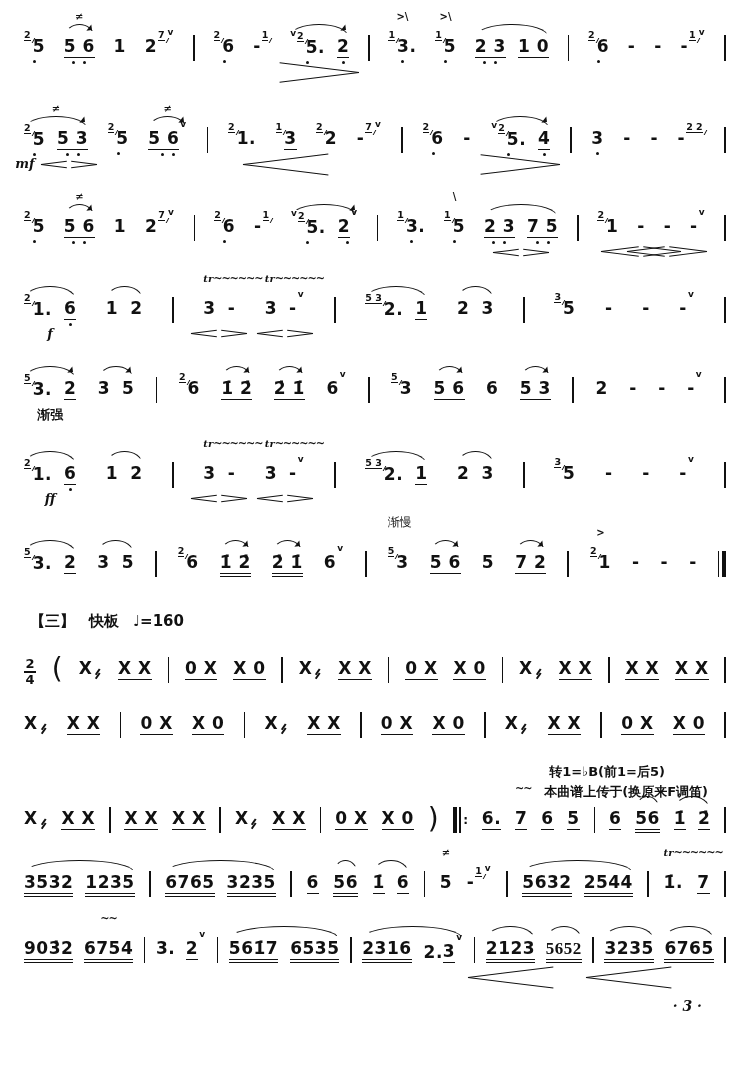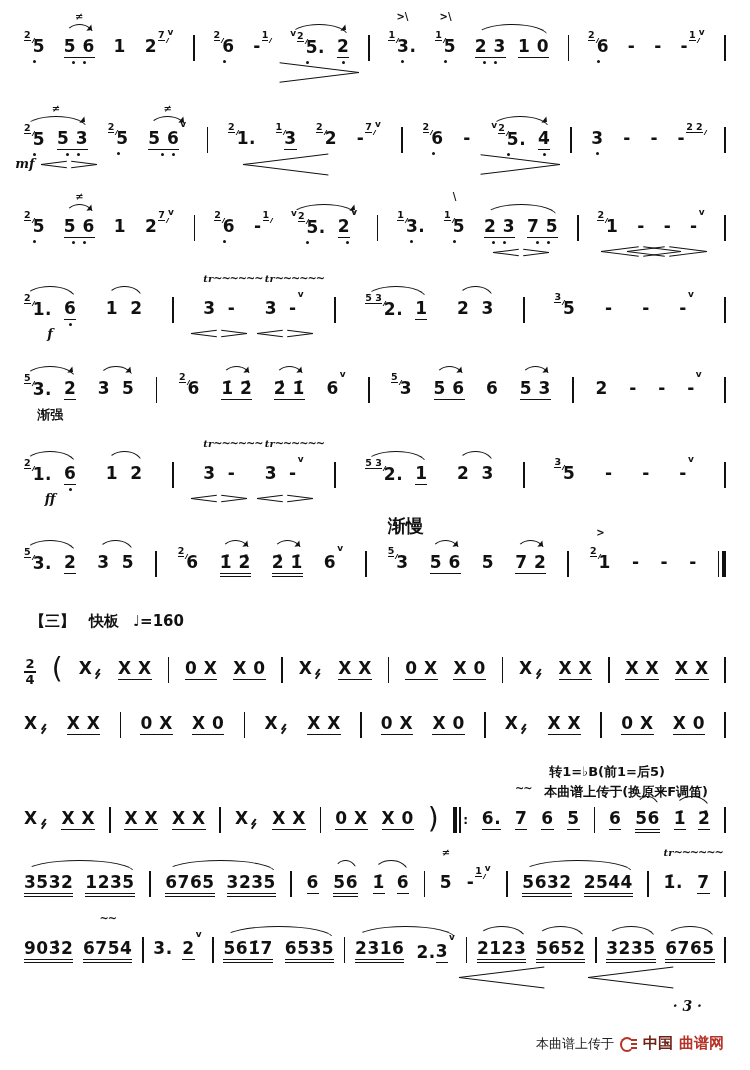--- a/index.html
+++ b/index.html
@@ -25,21 +25,21 @@
   .spc{width:12px;}
   .arc{position:absolute;left:1px;right:1px;top:-12px;height:10px;
        border:1.6px solid transparent;border-top-color:#111;
        border-radius:50% 50% 0 0/100% 100% 0 0;}
   .arc.arrow::after{content:'';position:absolute;right:-3px;top:1px;
        border:4px solid transparent;border-left-color:#111;transform:rotate(38deg);}
   .orn{position:absolute;top:-25px;left:0;right:0;text-align:center;font-size:10px;
        font-weight:bold;white-space:nowrap;line-height:12px;}
   .orn .trtxt{font-style:italic;font-family:"DejaVu Serif",serif;}
   .orn .wavy{letter-spacing:-1px;font-size:11px;}
-  .above{position:absolute;top:-38px;left:0;white-space:nowrap;font-size:18px;font-weight:bold;}
+  .above{position:absolute;top:-38px;left:0;white-space:nowrap;font-size:12px;font-weight:normal;}
   .below{position:absolute;top:100%;margin-top:9px;left:0;right:0;display:flex;gap:6px;
          align-items:center;justify-content:center;white-space:nowrap;}
   .dyn{font-family:"DejaVu Serif",serif;font-style:italic;font-weight:bold;font-size:13px;line-height:10px;}
   .cnlabel{font-size:13px;font-weight:bold;line-height:12px;}
   .hp{position:relative;display:inline-block;height:10px;}
   .hp i{position:absolute;left:0;right:0;top:50%;height:1.3px;background:#111;}
   .hp.c i:first-child{transform:rotate(7deg);transform-origin:left center;}
   .hp.c i:last-child{transform:rotate(-7deg);transform-origin:left center;}
   .hp.d i:first-child{transform:rotate(-7deg);transform-origin:right center;}
   .hp.d i:last-child{transform:rotate(7deg);transform-origin:right center;}
@@ -1793,21 +1793,21 @@
           </span>
           <span class="below" style="display: flex;">
             <span style="display: inline-flex; gap: 4px; align-items: center;">
               <span class="hp c" style="width: 86px;">
                 <i></i>
                 <i></i>
               </span>
             </span>
           </span>
         </span>
-        <span class="grp" style="display: flex;">
+        <span class="grp" style="display: flex; font-family: Liberation Serif, serif;">
           <span class="arc"></span>
           <span class="nrow" style="display: flex;">
             <span class="note">
               <span class="nmain u2">5652</span>
             </span>
           </span>
         </span>
         <span class="barwrap">
           <span class="bar"></span>
         </span>
@@ -1845,24 +1845,13 @@
     <span>【三】</span>
     <span>快板</span>
     <span><span>♩</span><span>=160</span></span>
   </div>
 
   <div class="annot" style="top:763px;right:85px;">转1=♭B(前1=后5)</div>
   <div class="annot" style="top:783px;right:42px;">本曲谱上传于(换原来F调笛)</div>
 
   <div class="pagenum" style="top:998px;right:48px;">·  3  ·</div>
 
-  <div class="footer" style="top:1034px;right:26px;">
-    <span style="color:#222;">本曲谱上传于</span>
-    <span class="site-icon" style="color:#b5342a;">
-        <u></u>
-        <i></i>
-        <i></i>
-        <i></i>
-      </span>
-    <span class="site-cn" style="color:#6e2018;">中国</span>
-    <span class="site-cn" style="color:#b5342a;">曲谱网</span>
-  </div>
 </div>
 
 </body></html>

